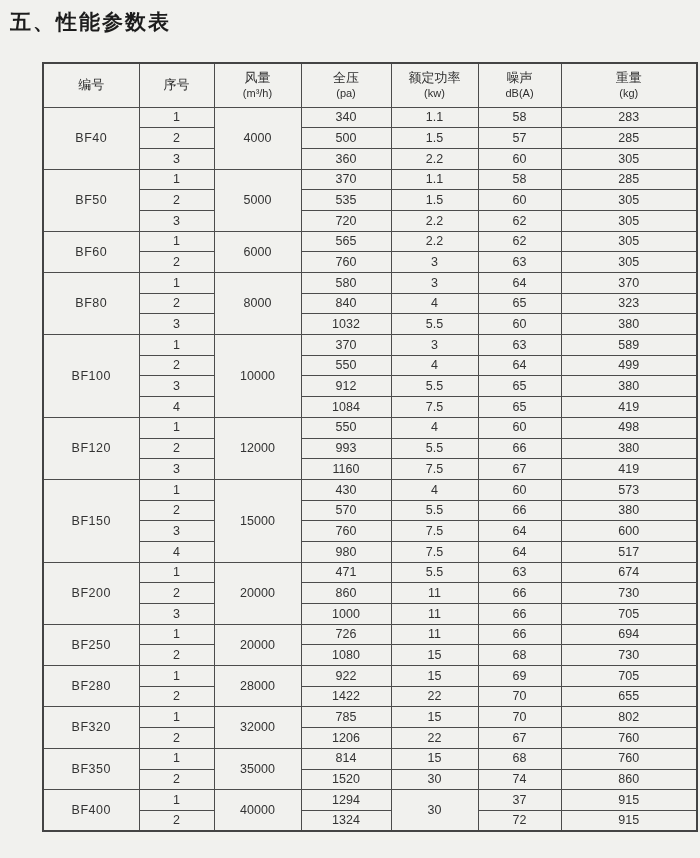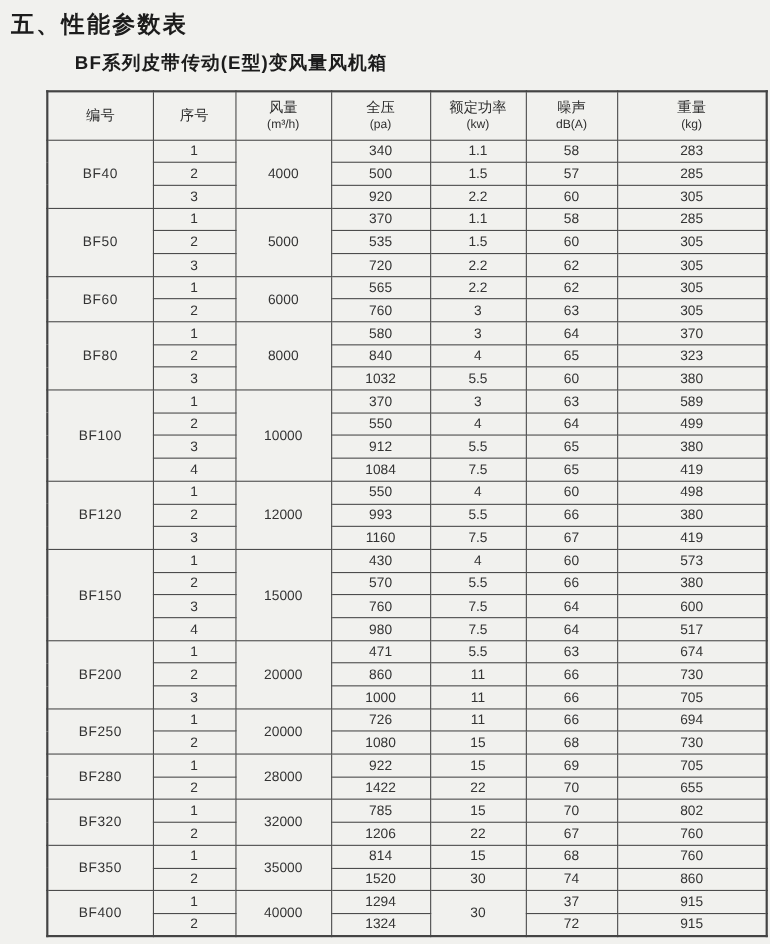--- a/index.html
+++ b/index.html
@@ -15,21 +15,21 @@
     position: absolute; left: 10px; top: 8px;
     font-size: 21px; font-weight: bold; color: #1c1c1c;
     letter-spacing: 2px;
   }
   .table-subtitle {
     position: absolute; left: 68px; top: 46px;
     font-size: 17px; font-weight: bold; color: #1c1c1c;
     letter-spacing: 1px;
   }
   table.perf {
-    position: absolute; left: 42px; top: 82px;
+    position: absolute; left: 42px; top: 62px;
     width: 654px;
     border-collapse: collapse;
     table-layout: fixed;
     padding-left: 40px;
   }
   table.perf th, table.perf td {
     border: 1.5px solid #4c4c4c;
     text-align: center;
     vertical-align: middle;
     font-size: 12.5px;
@@ -47,21 +47,20 @@
   table.perf { border: 2px solid #444; }
   .h-main { font-size: 13px; }
   .h-unit { font-size: 11px; margin-top: 1px; }
   td.model-cell { font-size: 12.5px; letter-spacing: 0.5px; }
 </style>
 </head>
 <body>
 
 <div class="page">
   <div class="page-title">五、性能参数表</div>
-  <div class="table-subtitle">BF系列皮带传动(E型)变风量风机箱</div>
 
   <table class="perf">
     <colgroup>
       <col style="width:96px">
         <col style="width:75px">
         <col style="width:87px">
       <col style="width:90px">
         <col style="width:87px">
         <col style="width:83px">
       <col style="width:136px">
@@ -108,21 +107,21 @@
         </tr>
         <tr>
           <td>2</td>
           <td>500</td>
           <td>1.5</td>
           <td>57</td>
           <td>285</td>
         </tr>
         <tr>
           <td>3</td>
-          <td>920</td>
+          <td>360</td>
           <td>2.2</td>
           <td>60</td>
           <td>305</td>
         </tr>
         <tr>
           <td rowspan="3" class="model-cell">BF50</td>
           <td>1</td>
           <td rowspan="3">5000</td>
           <td>370</td>
           <td>1.1</td>

